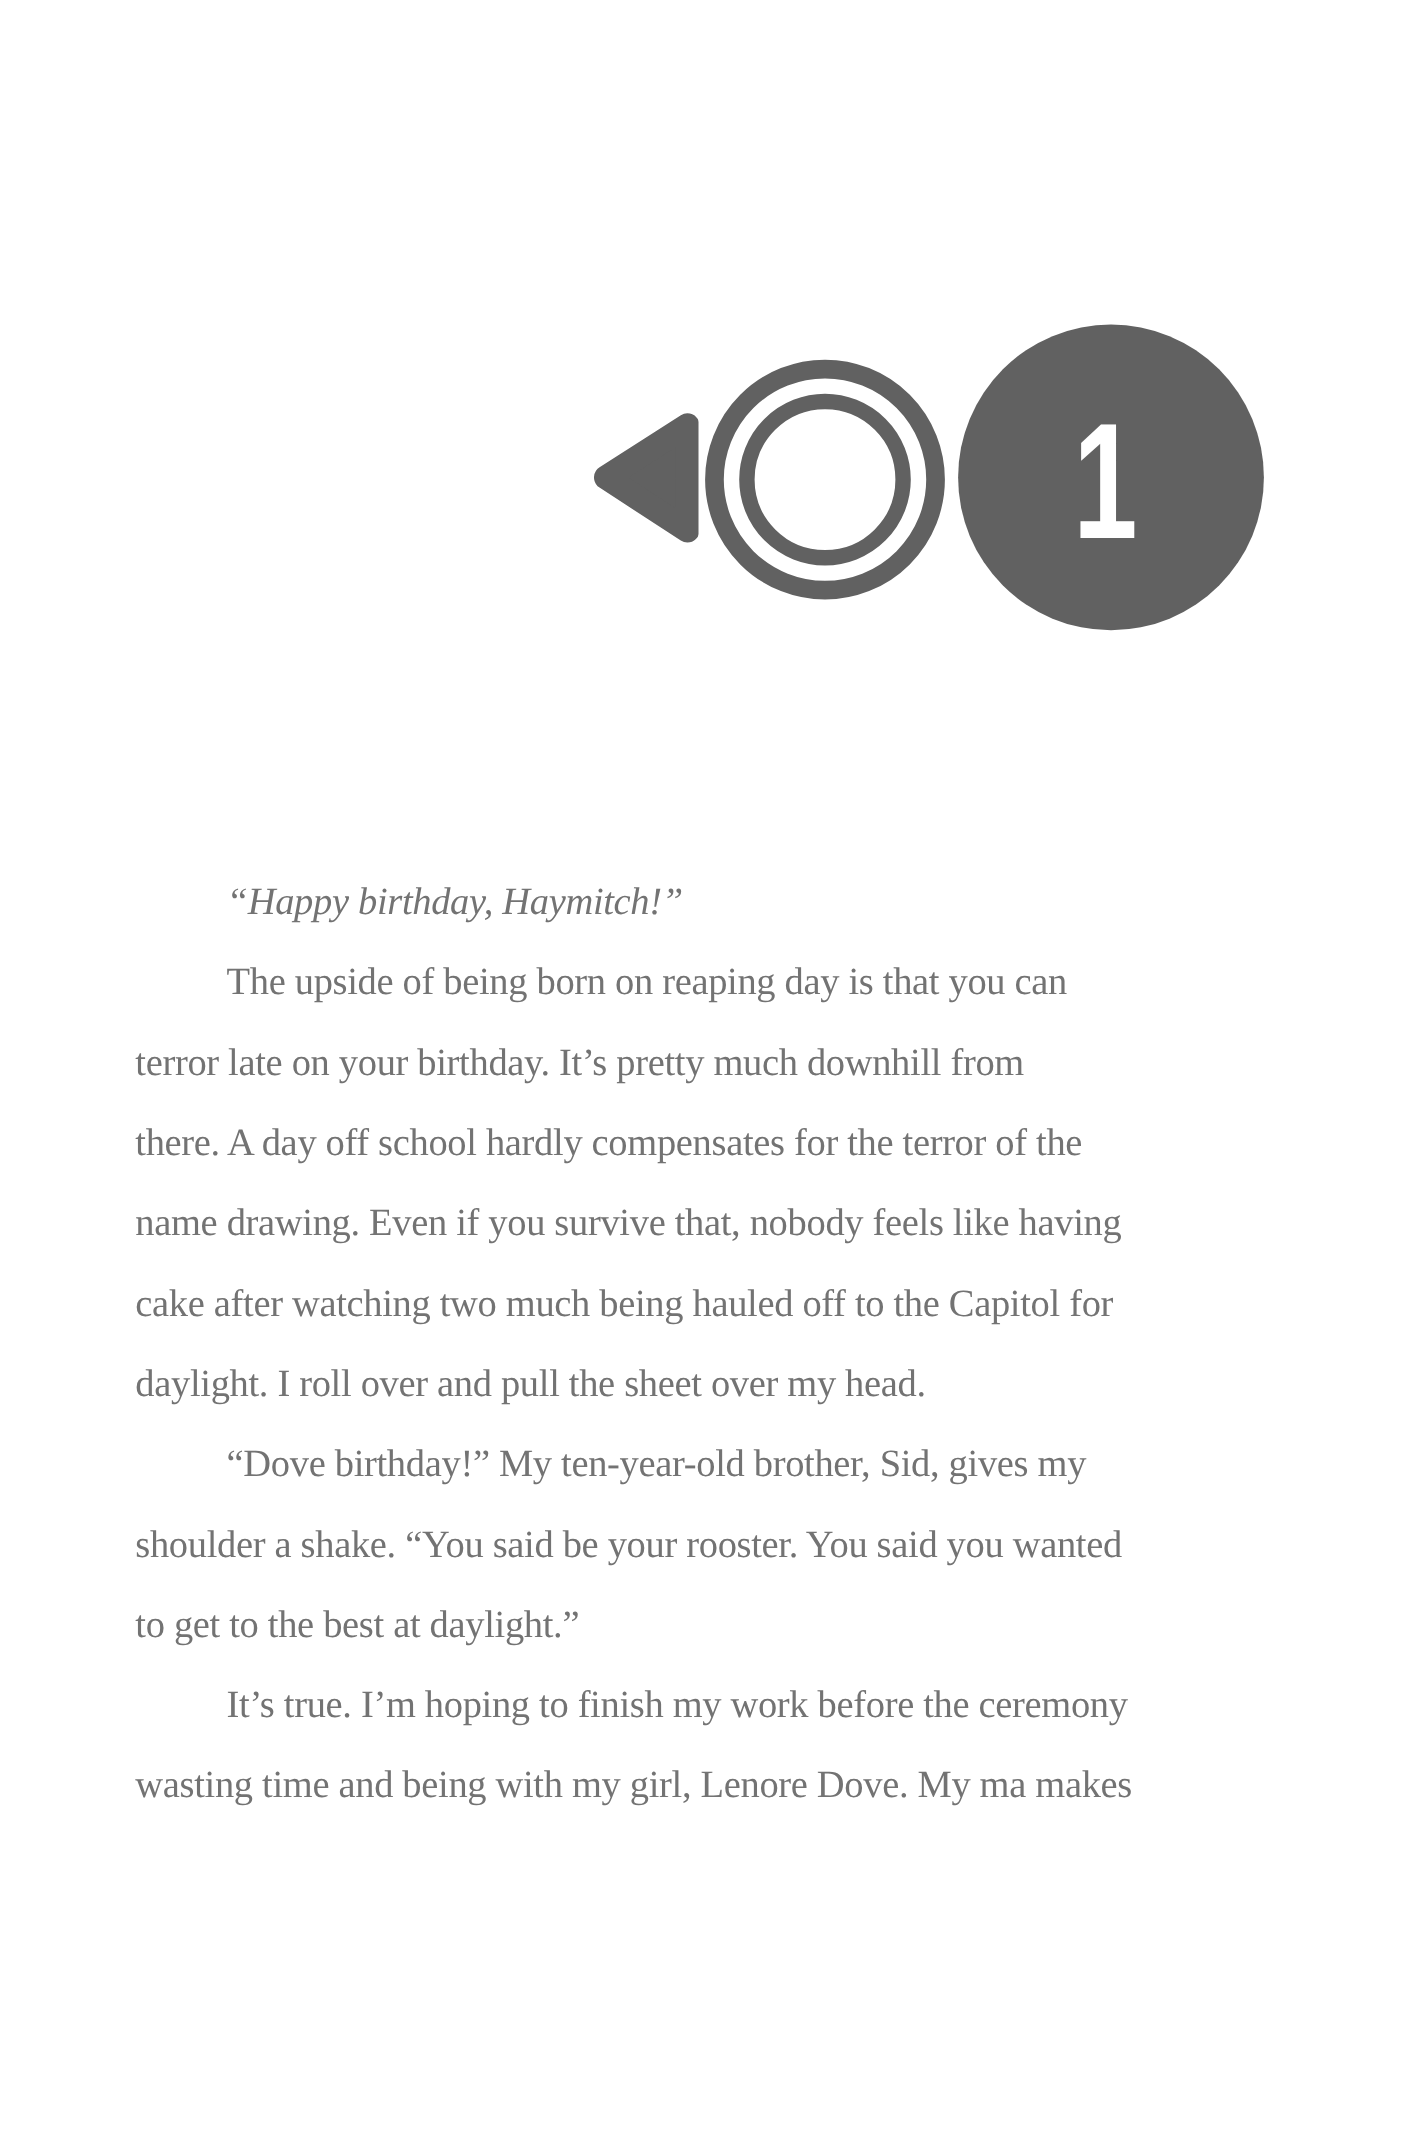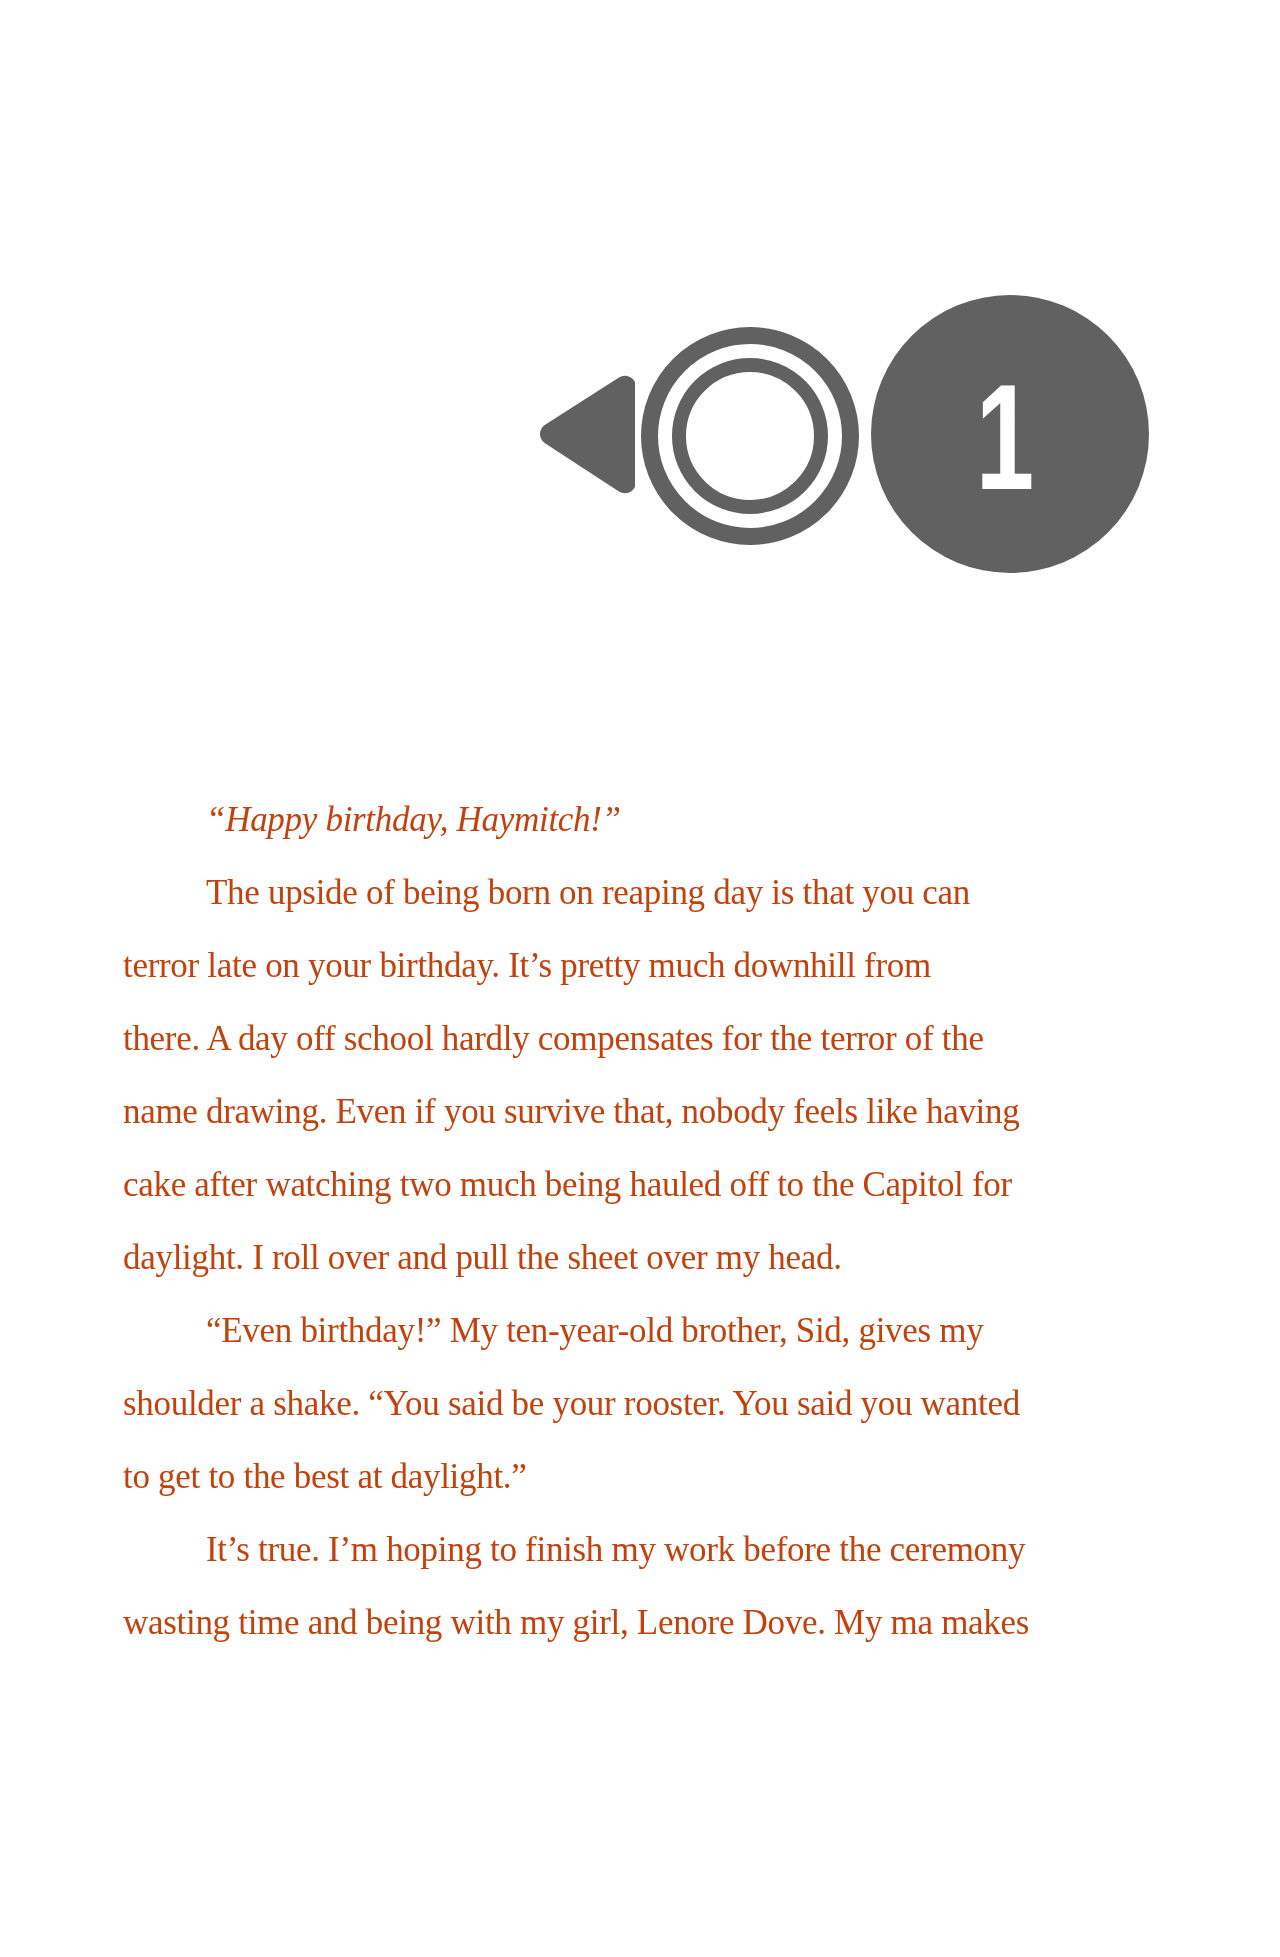--- a/index.html
+++ b/index.html
@@ -68,21 +68,21 @@
     position: absolute;
     left: 123px;
     top: 783px;
     width: 1070px;
   }
   .line {
     height: 73px;
     line-height: 73px;
     font-size: 35px;
     letter-spacing: -0.3px;
-    color: #c2410c;
+    color: #737373;
     white-space: nowrap;
   }
   .line.indent { padding-left: 83px; }
   .line.italic { font-style: italic; }
 
   
   #watermark {
     position: absolute;
     right: 13px;
     top: 1994px;
@@ -112,21 +112,21 @@
   </div>
 
   <div id="body-lines">
       <div class="line indent italic">“Happy birthday, Haymitch!”</div>
       <div class="line indent">The upside of being born on reaping day is that you can</div>
       <div class="line">terror late on your birthday. It’s pretty much downhill from</div>
       <div class="line">there. A day off school hardly compensates for the terror of the</div>
       <div class="line">name drawing. Even if you survive that, nobody feels like having</div>
       <div class="line">cake after watching two much being hauled off to the Capitol for</div>
       <div class="line">daylight. I roll over and pull the sheet over my head.</div>
-      <div class="line indent">“Even birthday!” My ten-year-old brother, Sid, gives my</div>
+      <div class="line indent">“Dove birthday!” My ten-year-old brother, Sid, gives my</div>
       <div class="line">shoulder a shake. “You said be your rooster. You said you wanted</div>
       <div class="line">to get to the best at daylight.”</div>
       <div class="line indent">It’s true. I’m hoping to finish my work before the ceremony</div>
       <div class="line">wasting time and being with my girl, Lenore Dove. My ma makes</div>
     </div>
 
   <div id="watermark">Copyrighted material</div>
 
 </div>
 

